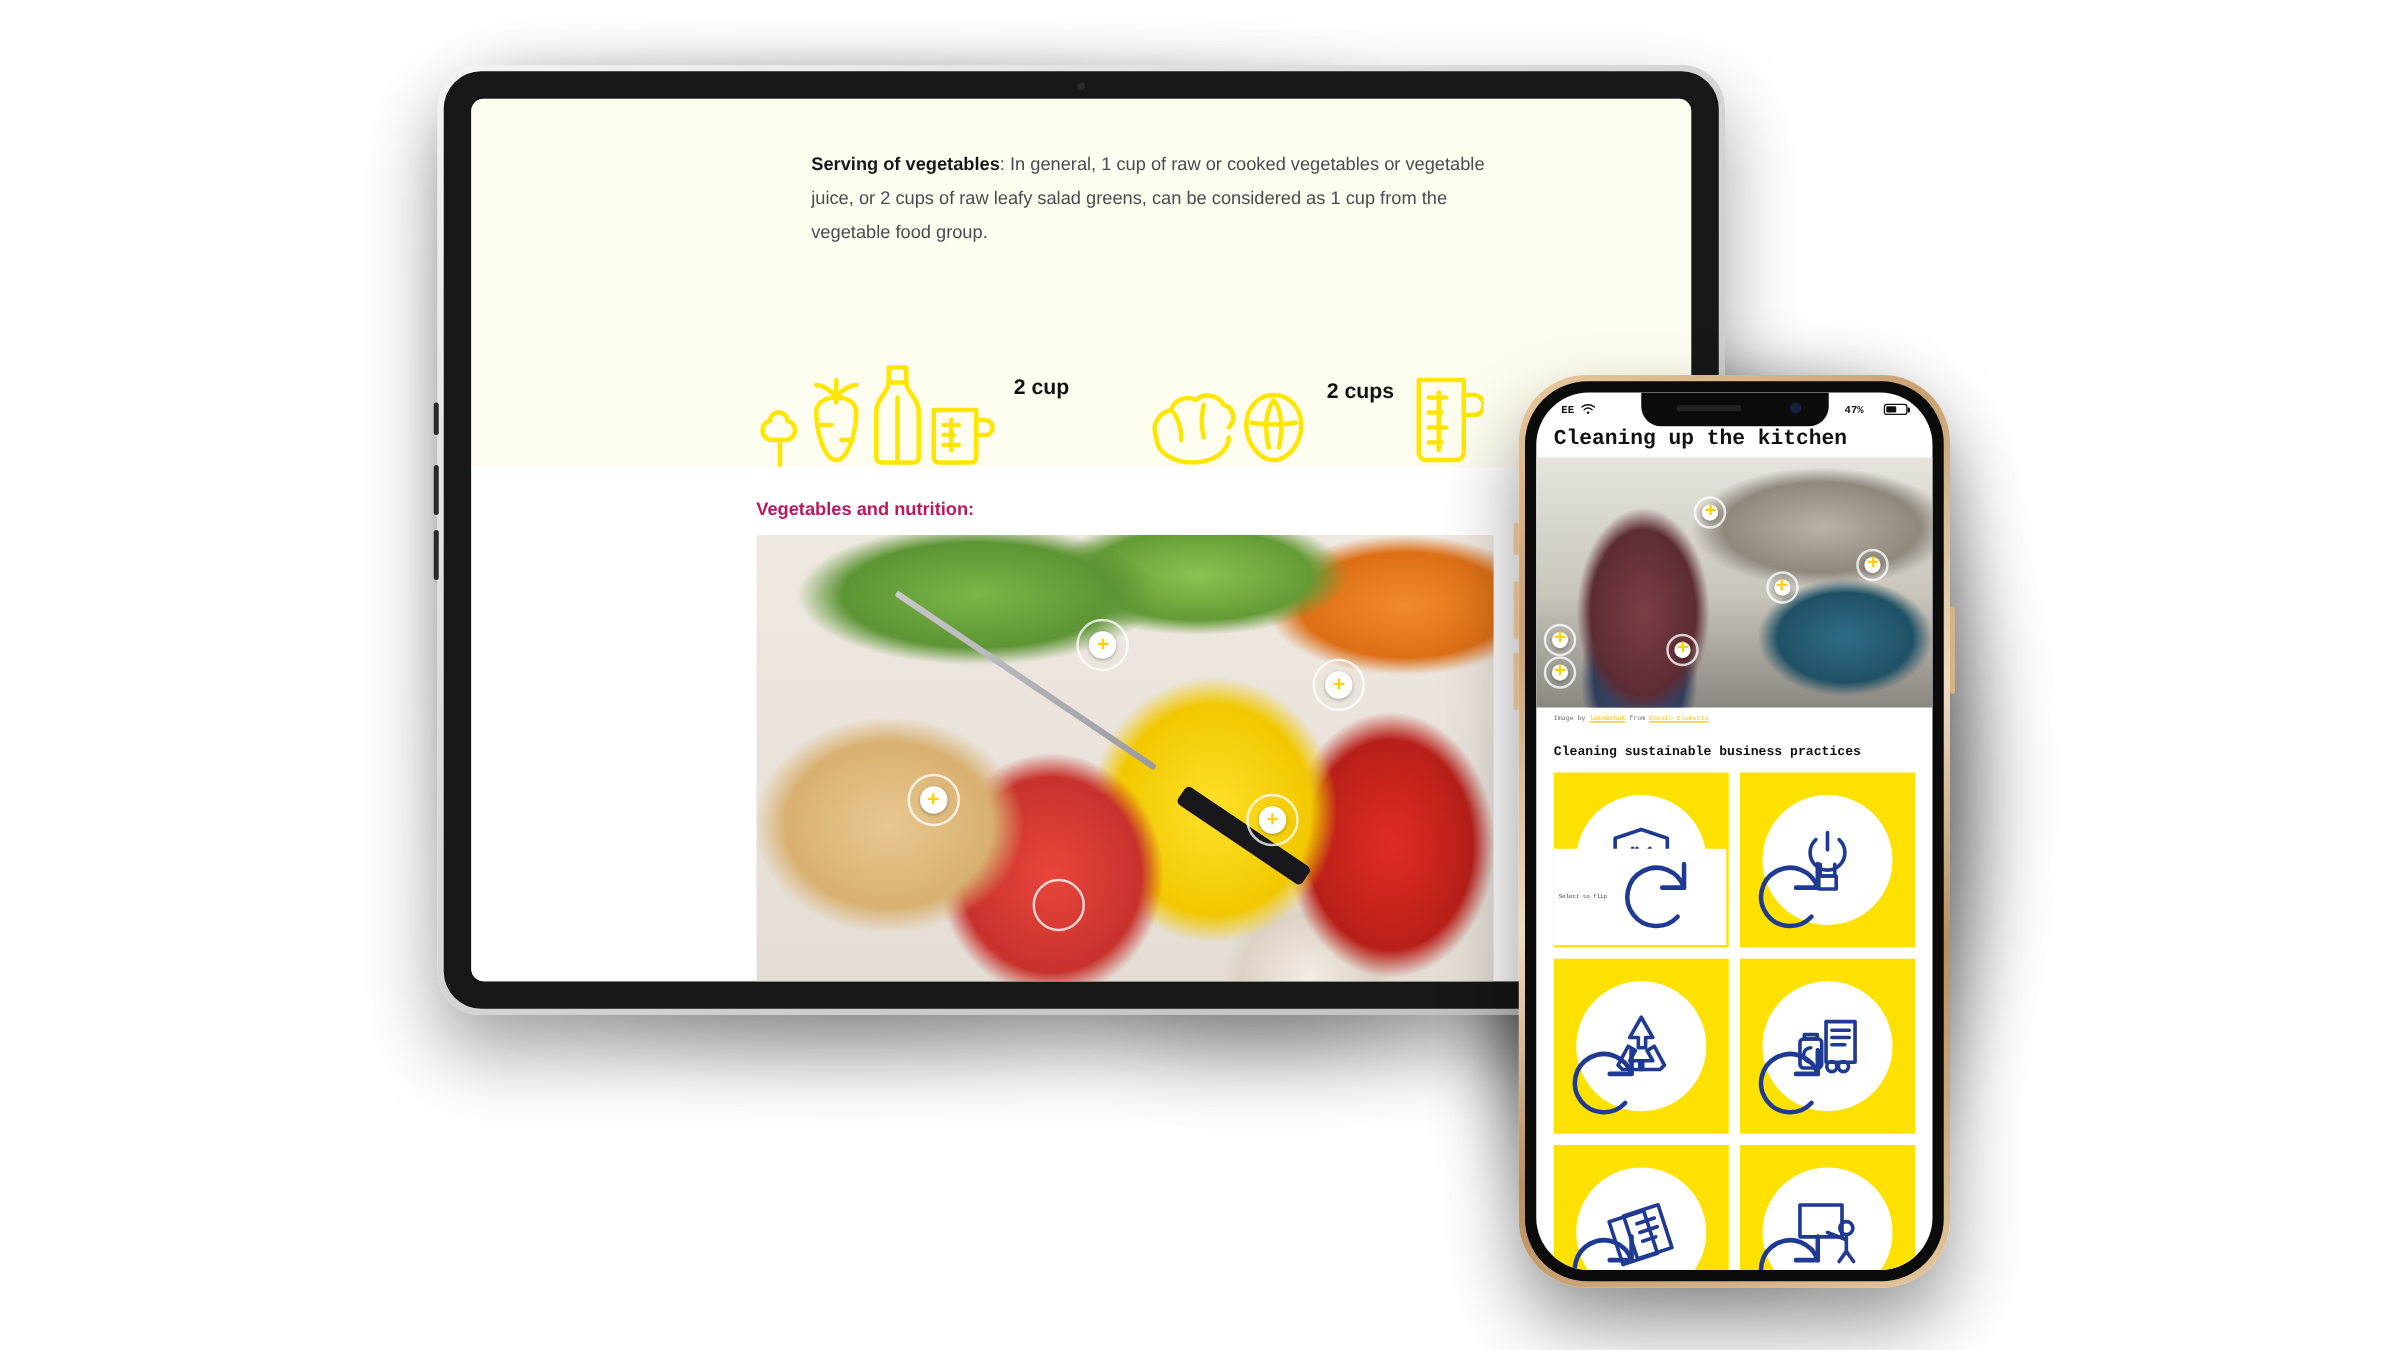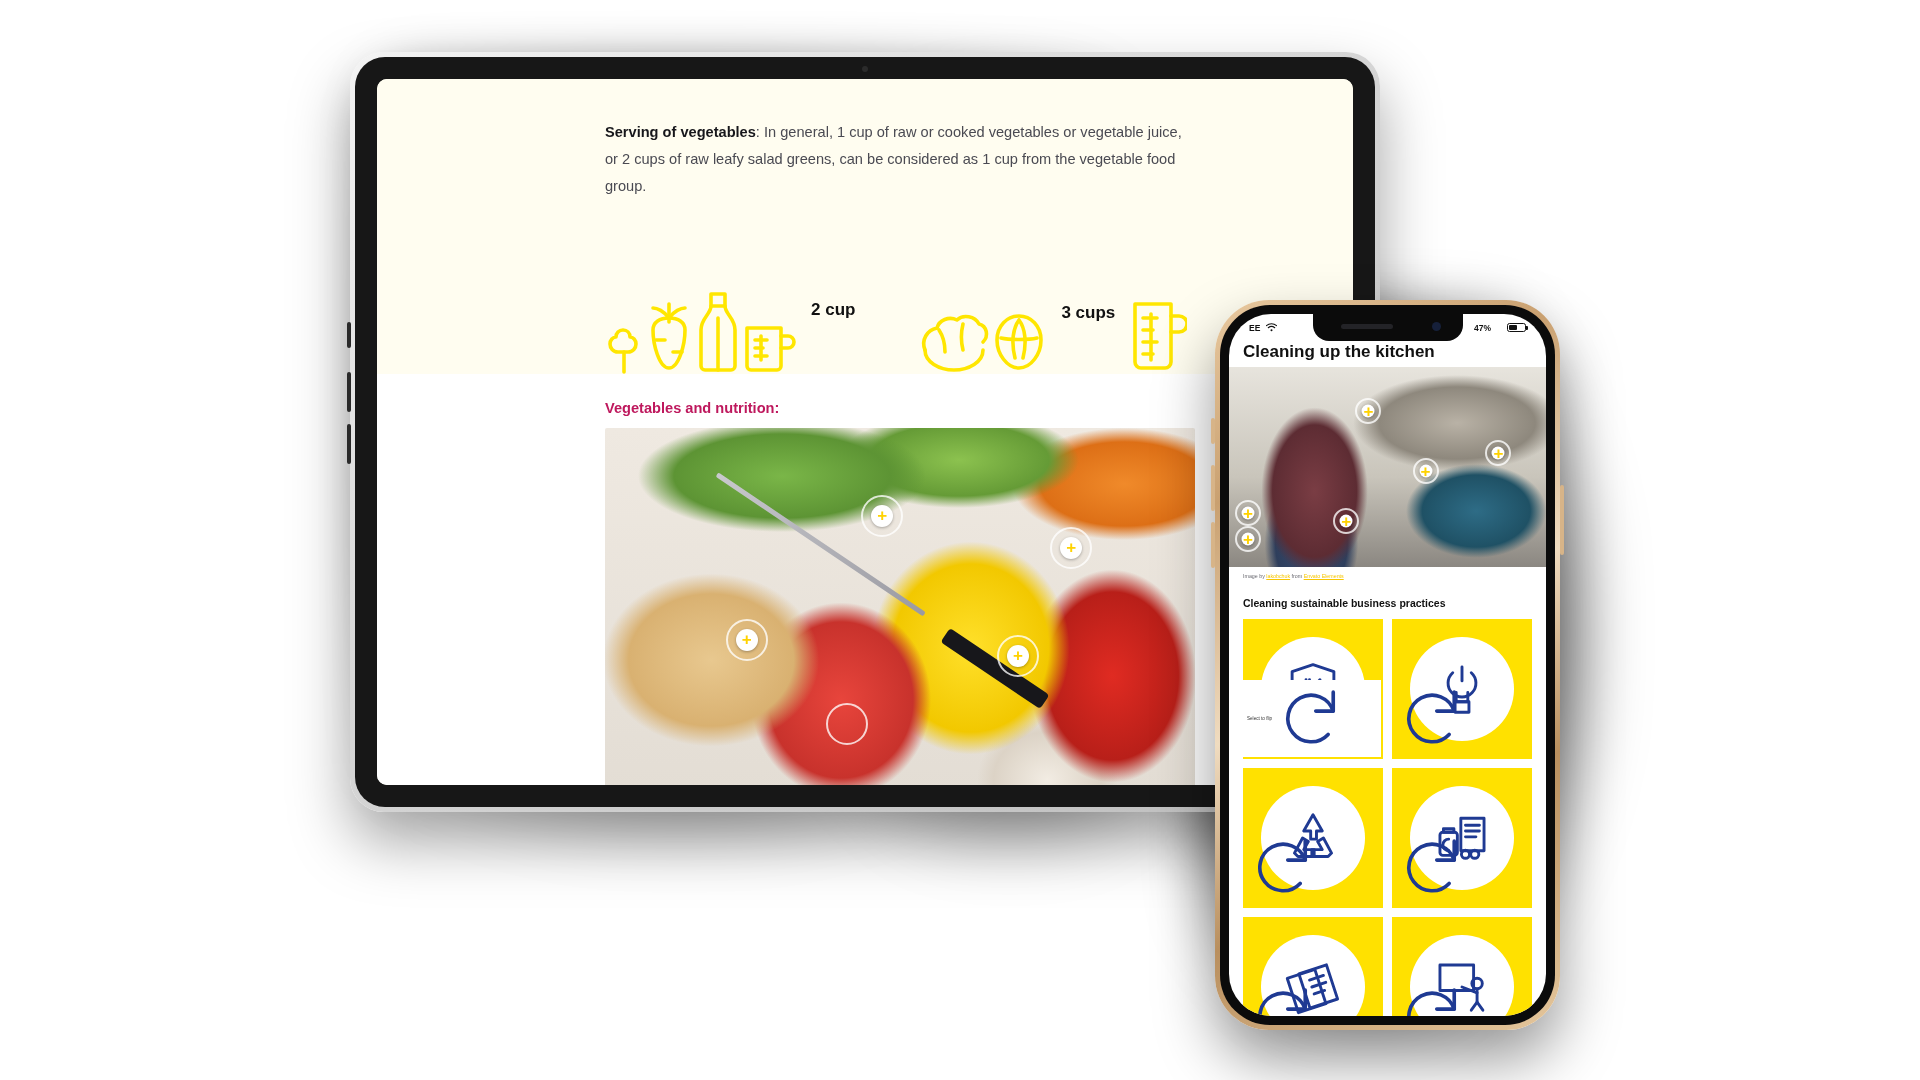--- a/index.html
+++ b/index.html
@@ -48,21 +48,21 @@
   }
   .tablet-btn { position:absolute; background:#2a2a2a; border-radius:2px; }
   .tb1 { left:-3px; top:270px; width:4px; height:26px; }
   .tb2 { left:-3px; top:320px; width:4px; height:40px; }
   .tb3 { left:-3px; top:372px; width:4px; height:40px; }
 
   
   .cream { background:#fffdf0; padding:40px 0 0 0; }
   .col { width:590px; margin-left:228px; }
   .para {
-    font-size:14.6px; line-height:1.85; color:#4a4a52; margin-bottom:22px;
+    font-size:14.6px; line-height:1.85; color:#4a4a52; margin-bottom:22px;margin-left:44px;
   }
   .para b { color:#17171b; font-weight:bold; }
 
   .icon-row {
     display:flex; align-items:flex-end; gap:0; margin:44px 0 0 0;
     padding-left:228px; height:130px;
   }
   .icon-grp { display:flex; align-items:flex-end; }
   .cup-label {
     font-size:17px; font-weight:bold; color:#111; align-self:center;
@@ -120,21 +120,21 @@
     border-radius:54px; padding:5px;
     background:linear-gradient(150deg,#e8c9a0 0%,#c9a070 22%,#f0dcc0 48%,#b98f5e 70%,#e5c79d 100%);
     box-shadow:0 30px 60px rgba(0,0,0,0.4);
   }
   .phone-bezel {
     width:100%; height:100%; border-radius:50px; background:#0b0b0b;
     padding:9px; position:relative;
   }
   .phone-screen {
     width:100%; height:100%; border-radius:42px; overflow:hidden;
-    background:#fff; position:relative;
+    background:#fff; position:relative;font-family:Liberation Mono, monospace;
   }
   .notch {
     position:absolute; top:0; left:50%; transform:translateX(-50%);
     width:150px; height:27px; background:#0b0b0b;
     border-bottom-left-radius:16px; border-bottom-right-radius:16px; z-index:6;
   }
   .notch .spk { position:absolute; left:28px; top:10px; width:52px; height:5px;
     border-radius:3px; background:#232327; }
   .notch .cam { position:absolute; right:22px; top:8px; width:9px; height:9px;
     border-radius:50%; background:#16203a; }
@@ -244,21 +244,21 @@
               <svg class="ln" width="74" height="64" viewBox="0 0 74 64">
                 <path d="M8 40c-4-10 2-20 12-22 2-8 12-12 20-8 6-6 18-4 22 4 8 2 10 12 4 18"></path>
                 <path d="M8 40c0 12 14 20 29 20s29-8 29-20"></path>
                 <path d="M22 20c4 6 6 14 6 22M46 14c-2 8-2 18 0 26"></path>
               </svg>
               <svg class="ln" width="56" height="64" viewBox="0 0 56 64">
                 <path d="M28 6c-12 0-22 10-22 24s10 28 22 28 22-14 22-28S40 6 28 6z"></path>
                 <path d="M28 10c-6 8-8 22-4 38M28 10c6 8 8 22 4 38"></path>
                 <path d="M10 28c8 2 28 2 36 0"></path>
               </svg>
-              <div class="cup-label">3 cups</div>
+              <div class="cup-label">2 cups</div>
               <svg class="ln" width="58" height="78" viewBox="0 0 58 78">
                 <path d="M6 8h36v58a6 6 0 01-6 6H12a6 6 0 01-6-6z"></path>
                 <path d="M42 20h8a8 8 0 010 16h-8"></path>
                 <path d="M14 22h14M14 34h10M14 46h14M14 58h10"></path>
                 <path d="M22 18v46"></path>
               </svg>
             </div>
           </div>
         </div>
 

